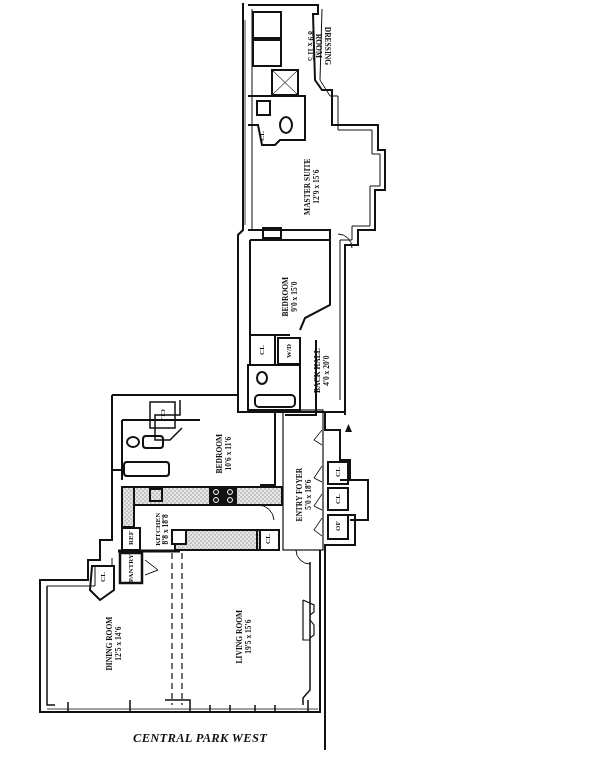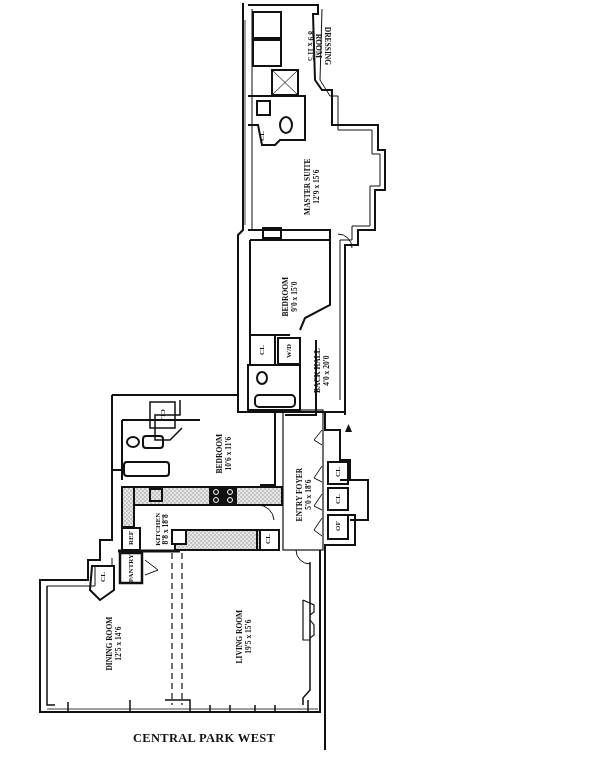--- a/index.html
+++ b/index.html
@@ -4,21 +4,21 @@
 <style>
   html,body{margin:0;padding:0;background:#fff;}
   #plan{position:relative;width:600px;height:766px;overflow:hidden;background:#fff;}
   svg{position:absolute;left:0;top:0;}
   .lbl{position:absolute;font-family:"Liberation Serif","DejaVu Serif",serif;color:#111;text-align:center;white-space:nowrap;line-height:1.15;font-weight:bold;}
   .rot{transform:rotate(-90deg);transform-origin:center center;}
   .rotr{transform:rotate(90deg);transform-origin:center center;}
   .room{font-size:7.5px;}
   .dim{font-size:7.5px;font-weight:bold;}
   .small{font-size:7px;}
-  .street{position:absolute;left:133px;top:731px;font-family:"Liberation Serif","DejaVu Serif",serif;font-weight:bold;font-size:12.5px;letter-spacing:.3px;color:#111;}
+  .street{position:absolute;left:133px;top:731px;font-family:"Liberation Serif","DejaVu Serif",serif;font-weight:bold;font-size:12.5px;letter-spacing:.3px;color:#111;font-style:italic;}
 </style>
 </head>
 <body>
 
 <div id="plan">
 <svg width="600" height="766" viewBox="0 0 600 766">
   <defs>
     <pattern id="dots" width="4" height="4" patternUnits="userSpaceOnUse">
       <rect width="4" height="4" fill="#e6e6e6"></rect>
       <circle cx="1" cy="1" r=".7" fill="#888"></circle>

